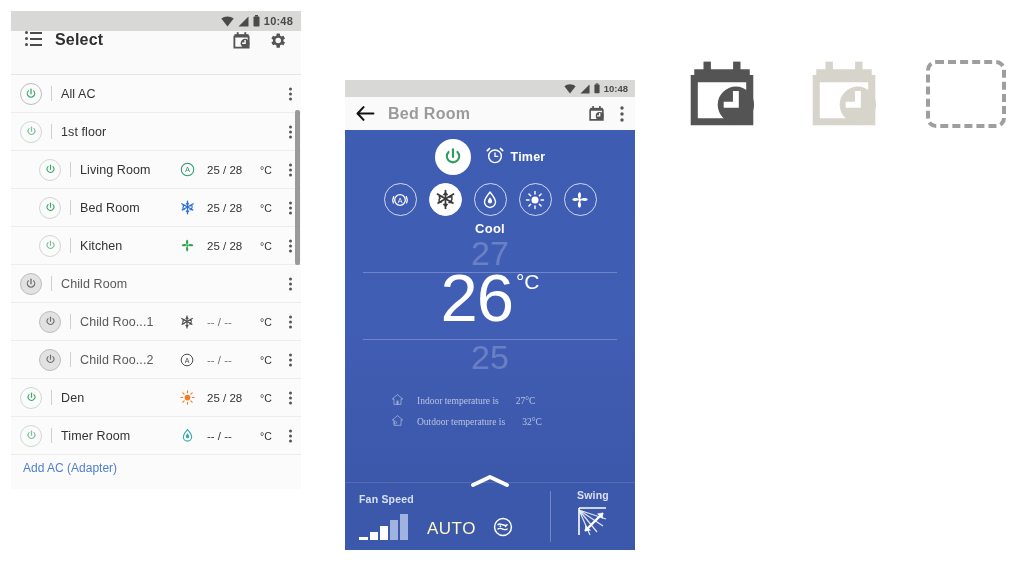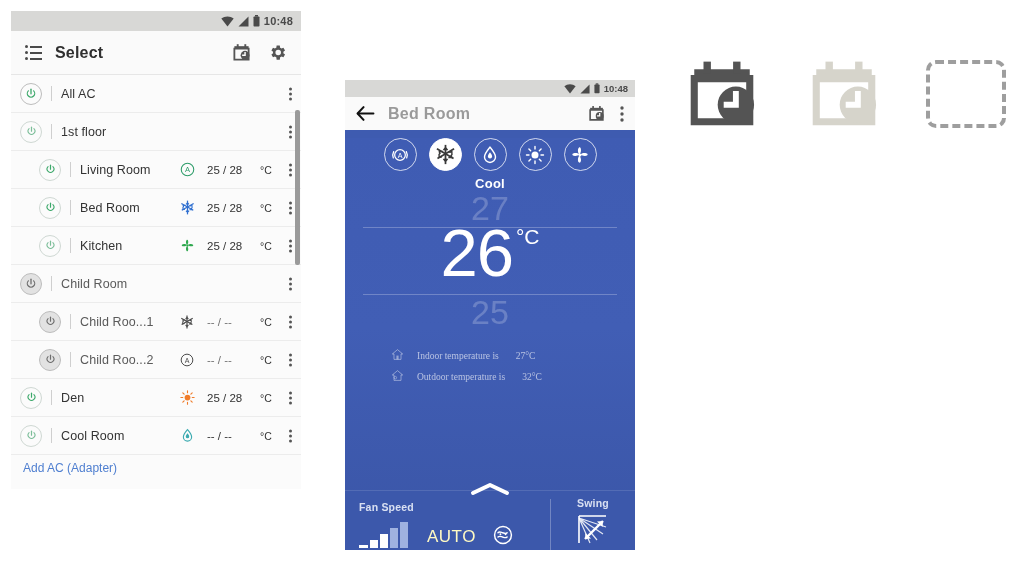--- a/index.html
+++ b/index.html
@@ -23,21 +23,21 @@
     display: flex; align-items: center; justify-content: flex-end;
     padding-right: 8px; gap: 4px;
   }
   .statusbar .sb-time {
     font-size: 11px; color: #4a4a4a; letter-spacing: .2px; font-weight:bold;
   }
   .sb-icon { display:flex; align-items:center; }
 
   .appbar {
     height: 44px; background: #fafafa;
-    display: flex; align-items: center;
+    display: flex; align-items: flex-start;
     border-bottom: 1px solid #e6e6e6;
     padding: 0 14px;
   }
   .appbar-title {
     font-size: 16px; font-weight: bold; color: #2f2f2f;
     margin-left: 27px; letter-spacing: .2px;
   }
   .appbar-spacer { flex: 1; }
   .appbar-ico { margin-left: 17px; cursor: pointer; display:flex; }
 
@@ -484,21 +484,21 @@
       </div>
 
       <div class="row lvl1">
         <span class="pwr">
           <svg width="11" height="11" viewBox="0 0 24 24">
               <path d="M12 2.5v9" stroke="#7bbd98" stroke-width="2.6" fill="none" stroke-linecap="round"></path>
               <path d="M6.7 5.6a7.4 7.4 0 1010.6 0" stroke="#7bbd98" stroke-width="2.4" fill="none" stroke-linecap="round"></path>
             </svg>
         </span>
         <span class="divider-bar"></span>
-        <span class="rname">Cool Room</span>
+        <span class="rname">Timer Room</span>
         <span class="mode-cell">
           <svg width="15" height="15" viewBox="0 0 24 24">
             <path d="M12 2.5C8.4 7 5.4 10.4 5.4 14.3a6.6 6.6 0 0013.2 0c0-3.9-3-7.3-6.6-11.8z" fill="none" stroke="#3aaab0" stroke-width="1.8"></path>
             <path d="M12 8.4c-1.7 2.2-2.7 3.6-2.7 5.4a2.7 2.7 0 005.4 0c0-1.8-1-3.2-2.7-5.4z" fill="#3aaab0"></path>
           </svg>
         </span>
         <span class="temp-cell">-- / --</span>
         <span class="deg-cell">°C</span>
         <span class="kebab">
             <i></i>
@@ -558,20 +558,38 @@
         <svg width="4" height="16" viewBox="0 0 4 16">
             <circle cx="2" cy="2" r="1.7" fill="#555"></circle>
             <circle cx="2" cy="8" r="1.7" fill="#555"></circle>
             <circle cx="2" cy="14" r="1.7" fill="#555"></circle>
           </svg>
       </span>
     </div>
 
     <div class="ph-body">
 
+      <div class="pwr-row">
+        <span class="big-pwr">
+          <svg width="20" height="20" viewBox="0 0 24 24">
+              <path d="M12 2.8v9.2" stroke="#2f9e5e" stroke-width="2.6" fill="none" stroke-linecap="round"></path>
+              <path d="M6.7 5.9a7.4 7.4 0 1010.6 0" stroke="#2f9e5e" stroke-width="2.5" fill="none" stroke-linecap="round"></path>
+            </svg>
+        </span>
+        <span class="timer-grp">
+          <span>
+            <svg width="20" height="20" viewBox="0 0 24 24">
+              <circle cx="12" cy="13.5" r="7.6" fill="none" stroke="#fff" stroke-width="1.7"></circle>
+              <path d="M12 9.5v4.2h3.2" stroke="#fff" stroke-width="1.6" fill="none" stroke-linecap="round"></path>
+              <path d="M5.4 4.2 2.8 6.8M18.6 4.2l2.6 2.6" stroke="#fff" stroke-width="2.1" stroke-linecap="round"></path>
+            </svg>
+          </span>
+          <span class="timer-lbl">Timer</span>
+        </span>
+      </div>
 
       <div class="modes-row">
         <span class="mode-btn">
           <svg width="20" height="20" viewBox="0 0 24 24">
             <circle cx="12" cy="12" r="6.4" fill="none" stroke="#fff" stroke-width="1.5"></circle>
             <text x="12" y="15.6" font-size="8.5" font-family="Liberation Sans, sans-serif" fill="#fff" text-anchor="middle">A</text>
             <path d="M4 15.5a9 9 0 01.4-7.6M20 15.5a9 9 0 00-.4-7.6" stroke="#fff" stroke-width="1.5" fill="none" stroke-linecap="round"></path>
           </svg>
         </span>
         <span class="mode-btn sel">

